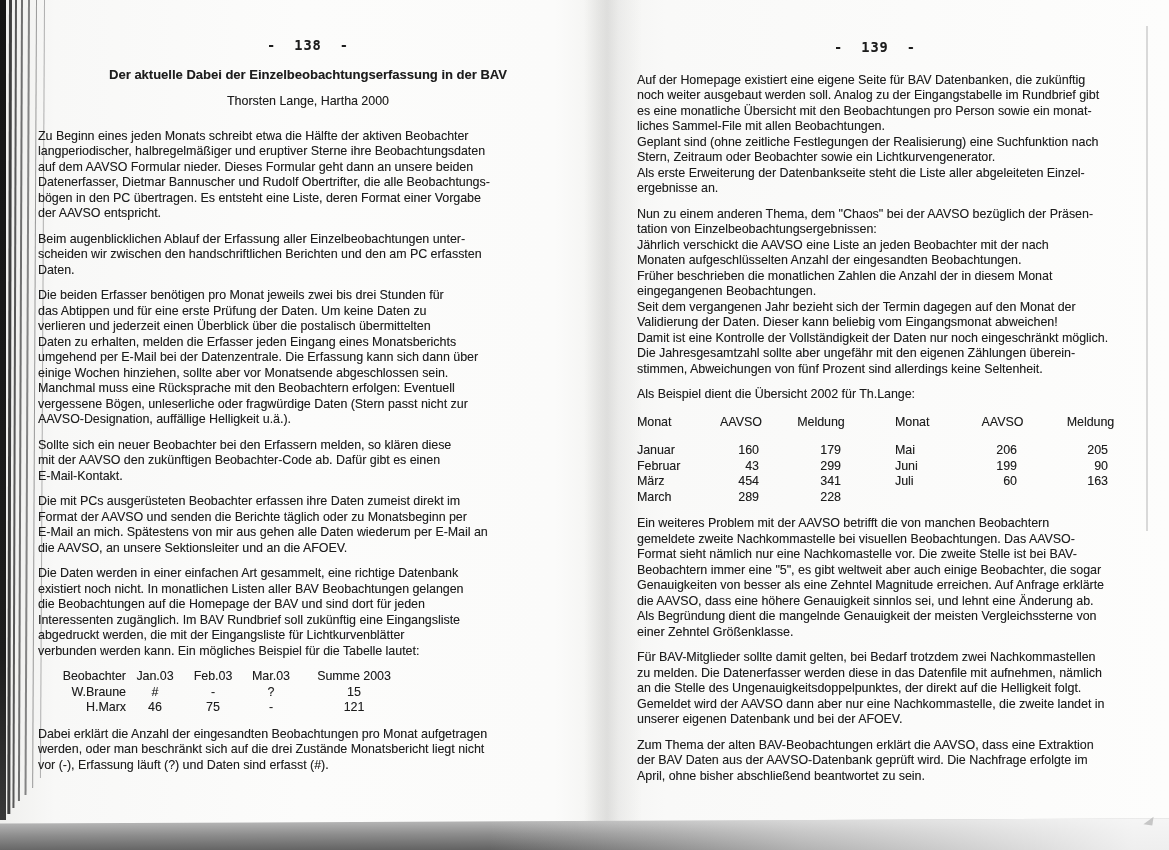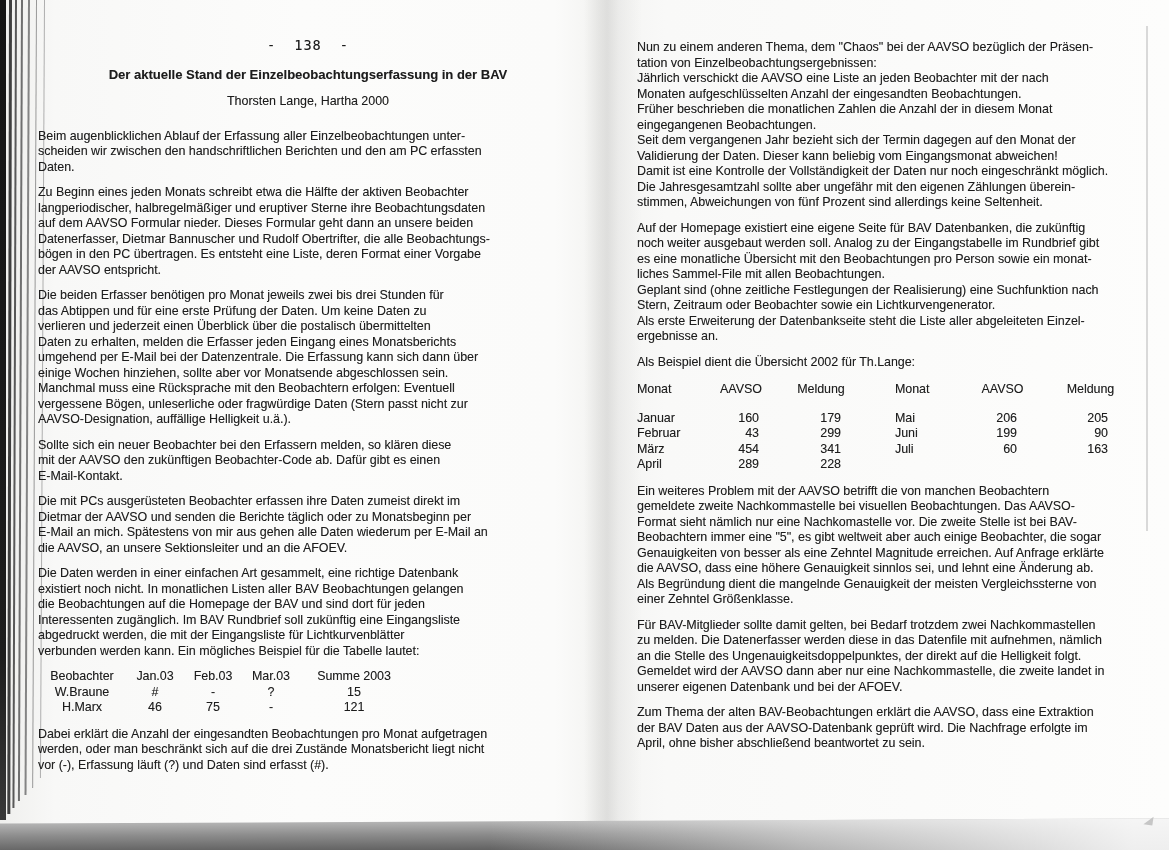--- a/index.html
+++ b/index.html
@@ -26,32 +26,32 @@
       linear-gradient(to bottom,#b4b4b4 0%,#8d8d8d 28%,#5e5e5e 68%,#454545 100%);}
   .edge-line{position:absolute;left:1146px;top:26px;width:2px;height:505px;background:rgba(188,188,188,0.55);}
   .corner-mark{position:absolute;left:1144px;top:816px;width:0;height:0;
     border-left:9px solid transparent;border-bottom:9px solid #c6c6c6;transform:rotate(8deg);}
   
   .page{position:absolute;color:#1c1c1c;font-size:12.4px;line-height:15.5px;
     text-shadow:0.2px 0.2px 0.3px rgba(25,25,25,0.35);}
   .page.left{left:38px;top:38px;width:540px;}
   .page.right{left:637px;top:40px;width:522px;}
   .pagenum{text-align:center;font-family:"DejaVu Sans Mono","Liberation Mono",monospace;
-    font-size:13.5px;letter-spacing:1px;word-spacing:9px;margin-bottom:13px;font-weight:normal;}
+    font-size:13.5px;letter-spacing:1px;word-spacing:9px;margin-bottom:13px;font-weight:bold;}
   .page.right .pagenum{padding-right:46px;margin-bottom:17px;}
   .title{font-weight:bold;text-align:center;font-size:13px;margin-bottom:12px;}
   .author{text-align:center;margin-bottom:19px;}
   .para{white-space:pre-line;margin:0 0 10px 0;}
   .para.intro{margin-bottom:12px;}
   .para.last{margin-bottom:0;}
   
   table.tbl{border-collapse:collapse;margin:3px 0 11px 0;table-layout:fixed;}
   .tbl th,.tbl td{font-weight:normal;padding:0;text-align:center;line-height:15.5px;
     font-size:12.4px;white-space:nowrap;overflow:visible;}
-  .tbl-left .c0{width:88px;text-align:center;}
+  .tbl-left .c0{width:88px;text-align:right;}
   .tbl-left .c1{width:58px;}
   .tbl-left .c2{width:58px;}
   .tbl-left .c3{width:58px;}
   .tbl-left .c4{width:108px;}
   .tbl-right th{padding-bottom:13px;}
   .tbl-right .c0{width:66px;text-align:left;}
   .tbl-right .c1{width:56px;}
   .tbl-right .c2{width:62px;}
   .tbl-right .c3{width:66px;text-align:left;padding-left:32px;}
   .tbl-right .c4{width:56px;}
@@ -73,45 +73,45 @@
   <div class="spine-line sl4"></div>
   <div class="spine-line sl5"></div>
   <div class="spine-line sl6"></div>
   <div class="gutter"></div>
   <div class="bottom-band"></div>
   <div class="edge-line"></div>
   <div class="corner-mark"></div>
 
   <div class="page left">
     <div class="pagenum">- 138 -</div>
-    <div class="title">Der aktuelle Stand der Einzelbeobachtungserfassung in der BAV</div>
+    <div class="title">Der aktuelle Dabei der Einzelbeobachtungserfassung in der BAV</div>
     <div class="author">Thorsten Lange, Hartha 2000</div>
-    <div class="para">Beim augenblicklichen Ablauf der Erfassung aller Einzelbeobachtungen unter-
-scheiden wir zwischen den handschriftlichen Berichten und den am PC erfassten
-Daten.</div>
     <div class="para">Zu Beginn eines jeden Monats schreibt etwa die Hälfte der aktiven Beobachter
 langperiodischer, halbregelmäßiger und eruptiver Sterne ihre Beobachtungsdaten
 auf dem AAVSO Formular nieder. Dieses Formular geht dann an unsere beiden
 Datenerfasser, Dietmar Bannuscher und Rudolf Obertrifter, die alle Beobachtungs-
 bögen in den PC übertragen. Es entsteht eine Liste, deren Format einer Vorgabe
 der AAVSO entspricht.</div>
+    <div class="para">Beim augenblicklichen Ablauf der Erfassung aller Einzelbeobachtungen unter-
+scheiden wir zwischen den handschriftlichen Berichten und den am PC erfassten
+Daten.</div>
     <div class="para">Die beiden Erfasser benötigen pro Monat jeweils zwei bis drei Stunden für
 das Abtippen und für eine erste Prüfung der Daten. Um keine Daten zu
 verlieren und jederzeit einen Überblick über die postalisch übermittelten
 Daten zu erhalten, melden die Erfasser jeden Eingang eines Monatsberichts
 umgehend per E-Mail bei der Datenzentrale. Die Erfassung kann sich dann über
 einige Wochen hinziehen, sollte aber vor Monatsende abgeschlossen sein.
 Manchmal muss eine Rücksprache mit den Beobachtern erfolgen: Eventuell
 vergessene Bögen, unleserliche oder fragwürdige Daten (Stern passt nicht zur
 AAVSO-Designation, auffällige Helligkeit u.ä.).</div>
     <div class="para">Sollte sich ein neuer Beobachter bei den Erfassern melden, so klären diese
 mit der AAVSO den zukünftigen Beobachter-Code ab. Dafür gibt es einen
 E-Mail-Kontakt.</div>
     <div class="para">Die mit PCs ausgerüsteten Beobachter erfassen ihre Daten zumeist direkt im
-Dietmar der AAVSO und senden die Berichte täglich oder zu Monatsbeginn per
+Format der AAVSO und senden die Berichte täglich oder zu Monatsbeginn per
 E-Mail an mich. Spätestens von mir aus gehen alle Daten wiederum per E-Mail an
 die AAVSO, an unsere Sektionsleiter und an die AFOEV.</div>
     <div class="para">Die Daten werden in einer einfachen Art gesammelt, eine richtige Datenbank
 existiert noch nicht. In monatlichen Listen aller BAV Beobachtungen gelangen
 die Beobachtungen auf die Homepage der BAV und sind dort für jeden
 Interessenten zugänglich. Im BAV Rundbrief soll zukünftig eine Eingangsliste
 abgedruckt werden, die mit der Eingangsliste für Lichtkurvenblätter
 verbunden werden kann. Ein mögliches Beispiel für die Tabelle lautet:</div>
     <table class="tbl tbl-left">
         <thead>
@@ -139,39 +139,40 @@
             <td class="c4">121</td>
           </tr>
         </tbody>
       </table>
     <div class="para last">Dabei erklärt die Anzahl der eingesandten Beobachtungen pro Monat aufgetragen
 werden, oder man beschränkt sich auf die drei Zustände Monatsbericht liegt nicht
 vor (-), Erfassung läuft (?) und Daten sind erfasst (#).</div>
   </div>
 
   <div class="page right">
+    <div class="pagenum">- 139 -</div>
+    <div class="para">Auf der Homepage existiert eine eigene Seite für BAV Datenbanken, die zukünftig
+noch weiter ausgebaut werden soll. Analog zu der Eingangstabelle im Rundbrief gibt
+es eine monatliche Übersicht mit den Beobachtungen pro Person sowie ein monat-
+liches Sammel-File mit allen Beobachtungen.
+Geplant sind (ohne zeitliche Festlegungen der Realisierung) eine Suchfunktion nach
+Stern, Zeitraum oder Beobachter sowie ein Lichtkurvengenerator.
+Als erste Erweiterung der Datenbankseite steht die Liste aller abgeleiteten Einzel-
+ergebnisse an.</div>
     <div class="para">Nun zu einem anderen Thema, dem "Chaos" bei der AAVSO bezüglich der Präsen-
 tation von Einzelbeobachtungsergebnissen:
 Jährlich verschickt die AAVSO eine Liste an jeden Beobachter mit der nach
 Monaten aufgeschlüsselten Anzahl der eingesandten Beobachtungen.
 Früher beschrieben die monatlichen Zahlen die Anzahl der in diesem Monat
 eingegangenen Beobachtungen.
 Seit dem vergangenen Jahr bezieht sich der Termin dagegen auf den Monat der
 Validierung der Daten. Dieser kann beliebig vom Eingangsmonat abweichen!
 Damit ist eine Kontrolle der Vollständigkeit der Daten nur noch eingeschränkt möglich.
 Die Jahresgesamtzahl sollte aber ungefähr mit den eigenen Zählungen überein-
 stimmen, Abweichungen von fünf Prozent sind allerdings keine Seltenheit.</div>
-    <div class="para">Auf der Homepage existiert eine eigene Seite für BAV Datenbanken, die zukünftig
-noch weiter ausgebaut werden soll. Analog zu der Eingangstabelle im Rundbrief gibt
-es eine monatliche Übersicht mit den Beobachtungen pro Person sowie ein monat-
-liches Sammel-File mit allen Beobachtungen.
-Geplant sind (ohne zeitliche Festlegungen der Realisierung) eine Suchfunktion nach
-Stern, Zeitraum oder Beobachter sowie ein Lichtkurvengenerator.
-Als erste Erweiterung der Datenbankseite steht die Liste aller abgeleiteten Einzel-
-ergebnisse an.</div>
     <div class="para intro">Als Beispiel dient die Übersicht 2002 für Th.Lange:</div>
     <table class="tbl tbl-right">
         <thead>
           <tr>
             <th class="c0">Monat</th>
             <th class="c1">AAVSO</th>
             <th class="c2">Meldung</th>
             <th class="c3">Monat</th>
             <th class="c4">AAVSO</th>
             <th class="c5">Meldung</th>
@@ -196,21 +197,21 @@
           </tr>
           <tr>
             <td class="c0">März</td>
             <td class="c1">454</td>
             <td class="c2">341</td>
             <td class="c3">Juli</td>
             <td class="c4">60</td>
             <td class="c5">163</td>
           </tr>
           <tr>
-            <td class="c0">April</td>
+            <td class="c0">March</td>
             <td class="c1">289</td>
             <td class="c2">228</td>
             <td class="c3"></td>
             <td class="c4"></td>
             <td class="c5"></td>
           </tr>
         </tbody>
       </table>
     <div class="para">Ein weiteres Problem mit der AAVSO betrifft die von manchen Beobachtern
 gemeldete zweite Nachkommastelle bei visuellen Beobachtungen. Das AAVSO-

